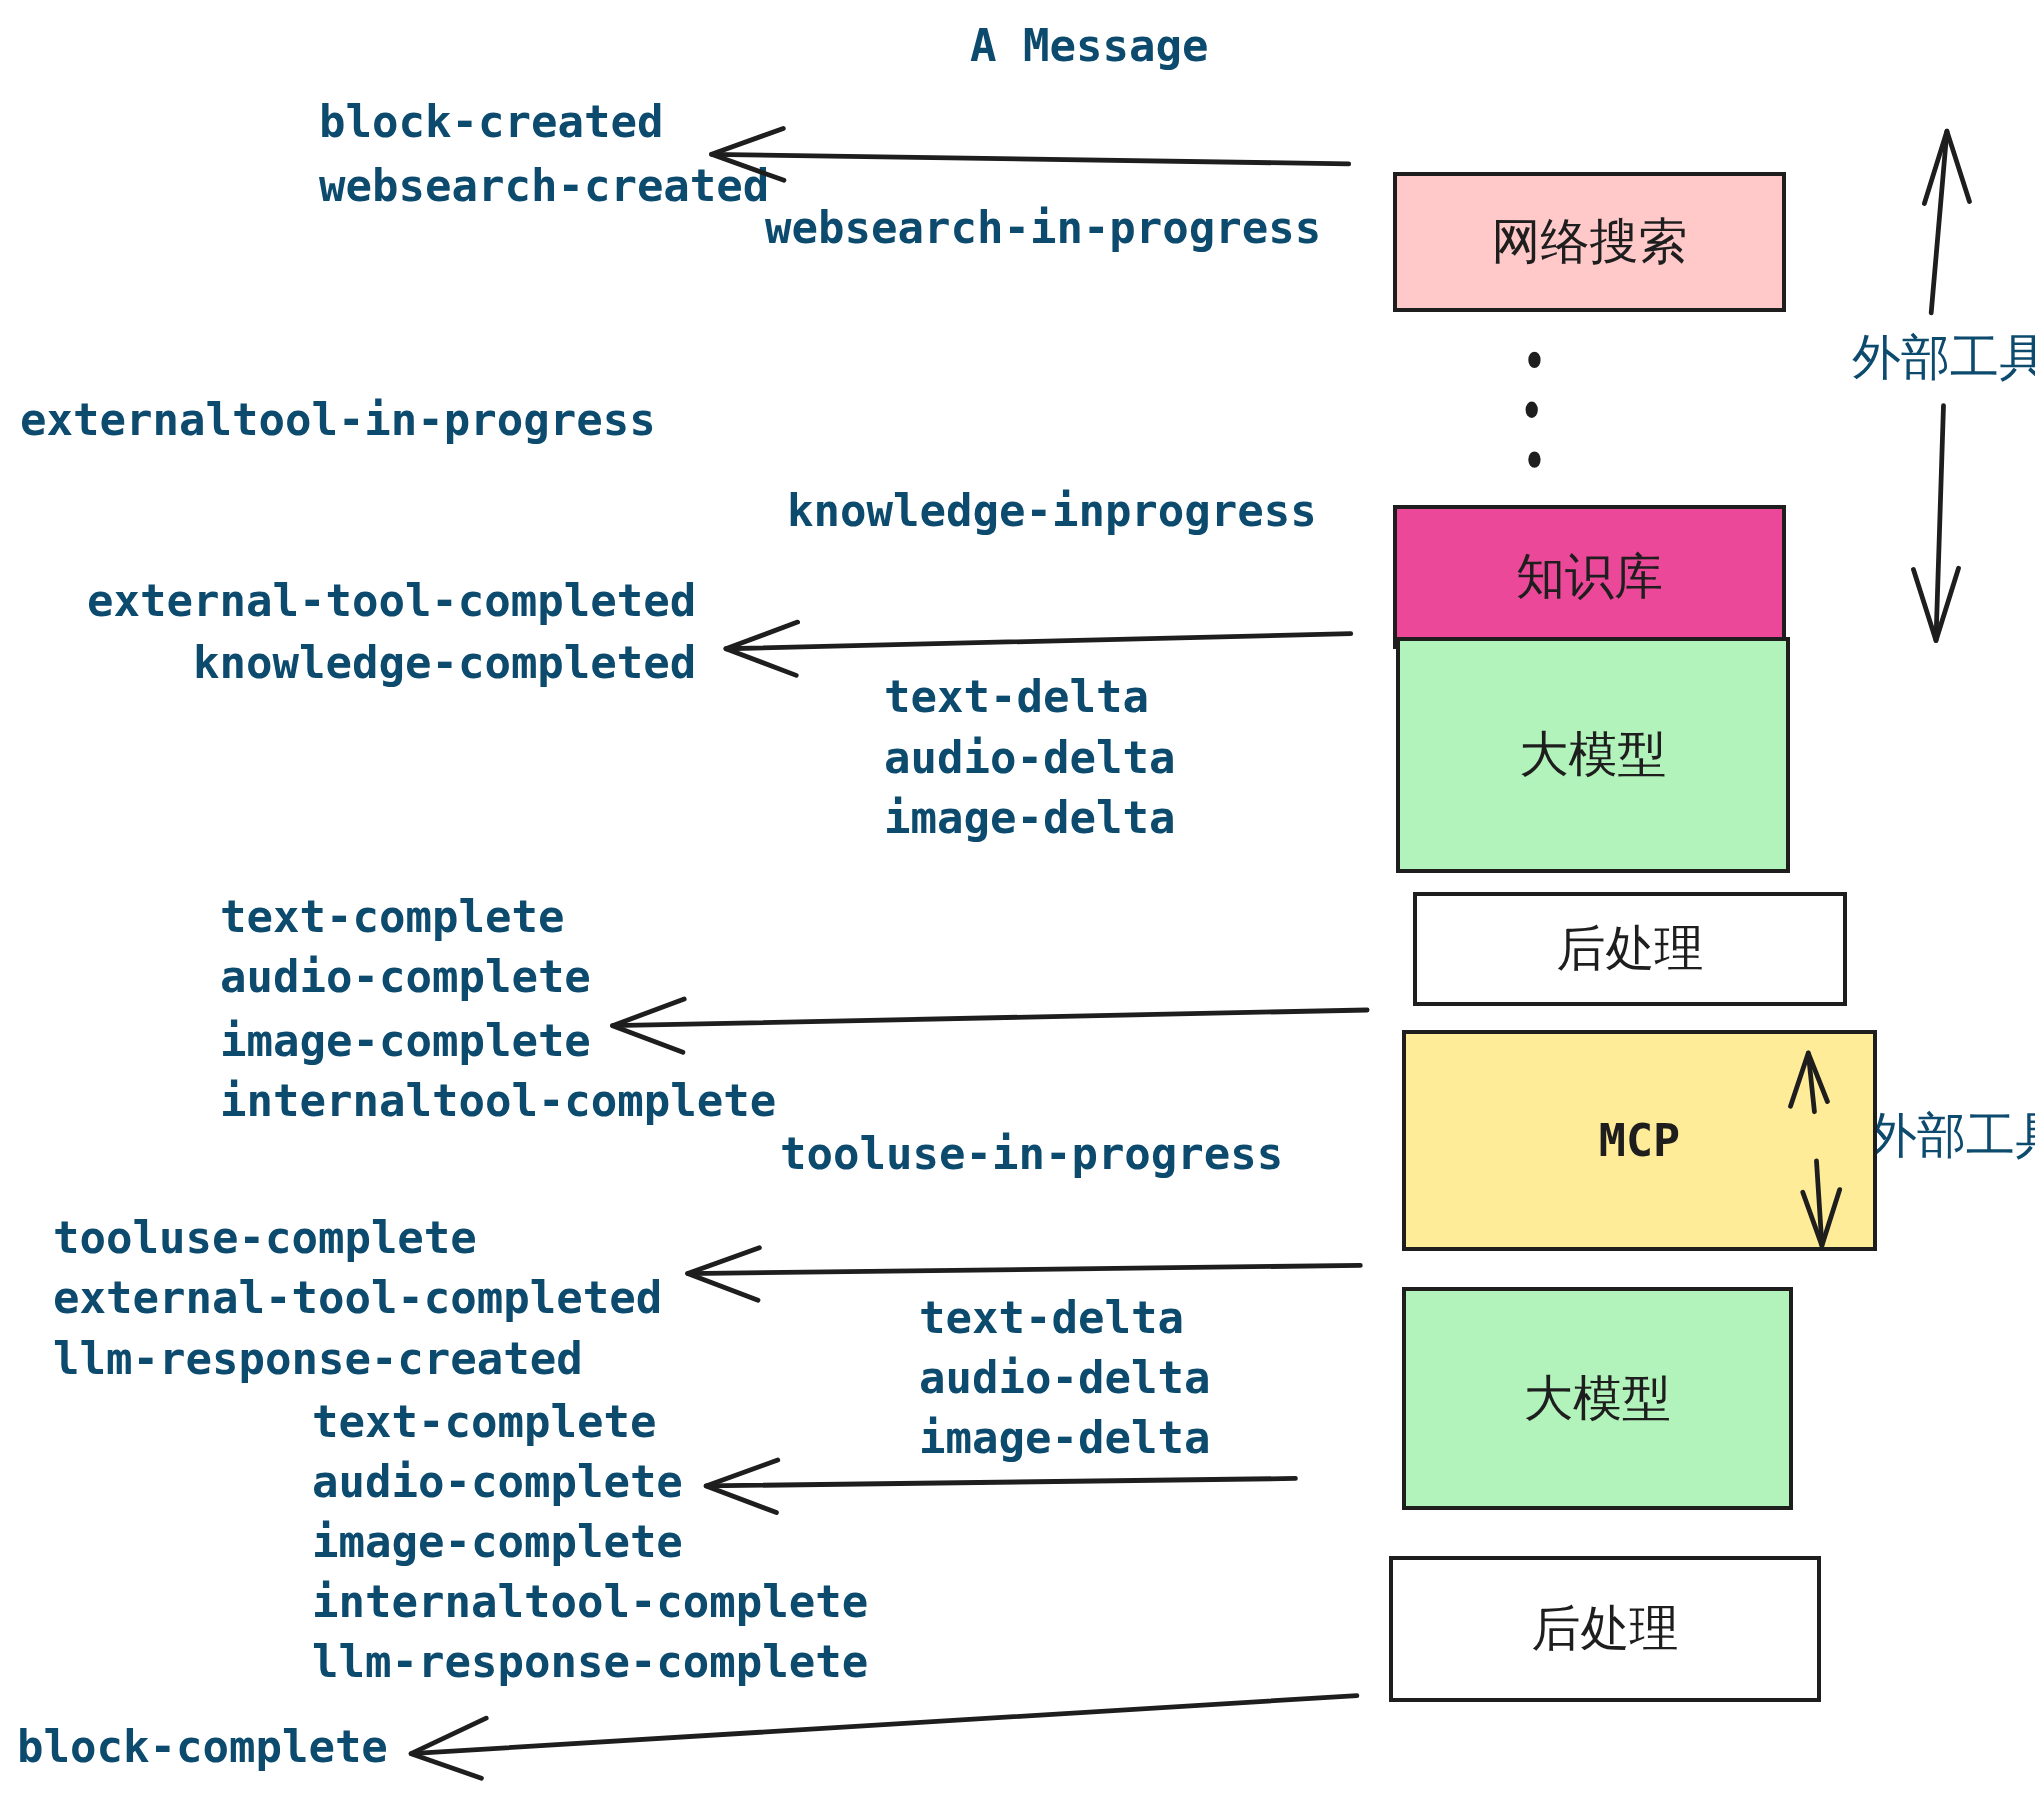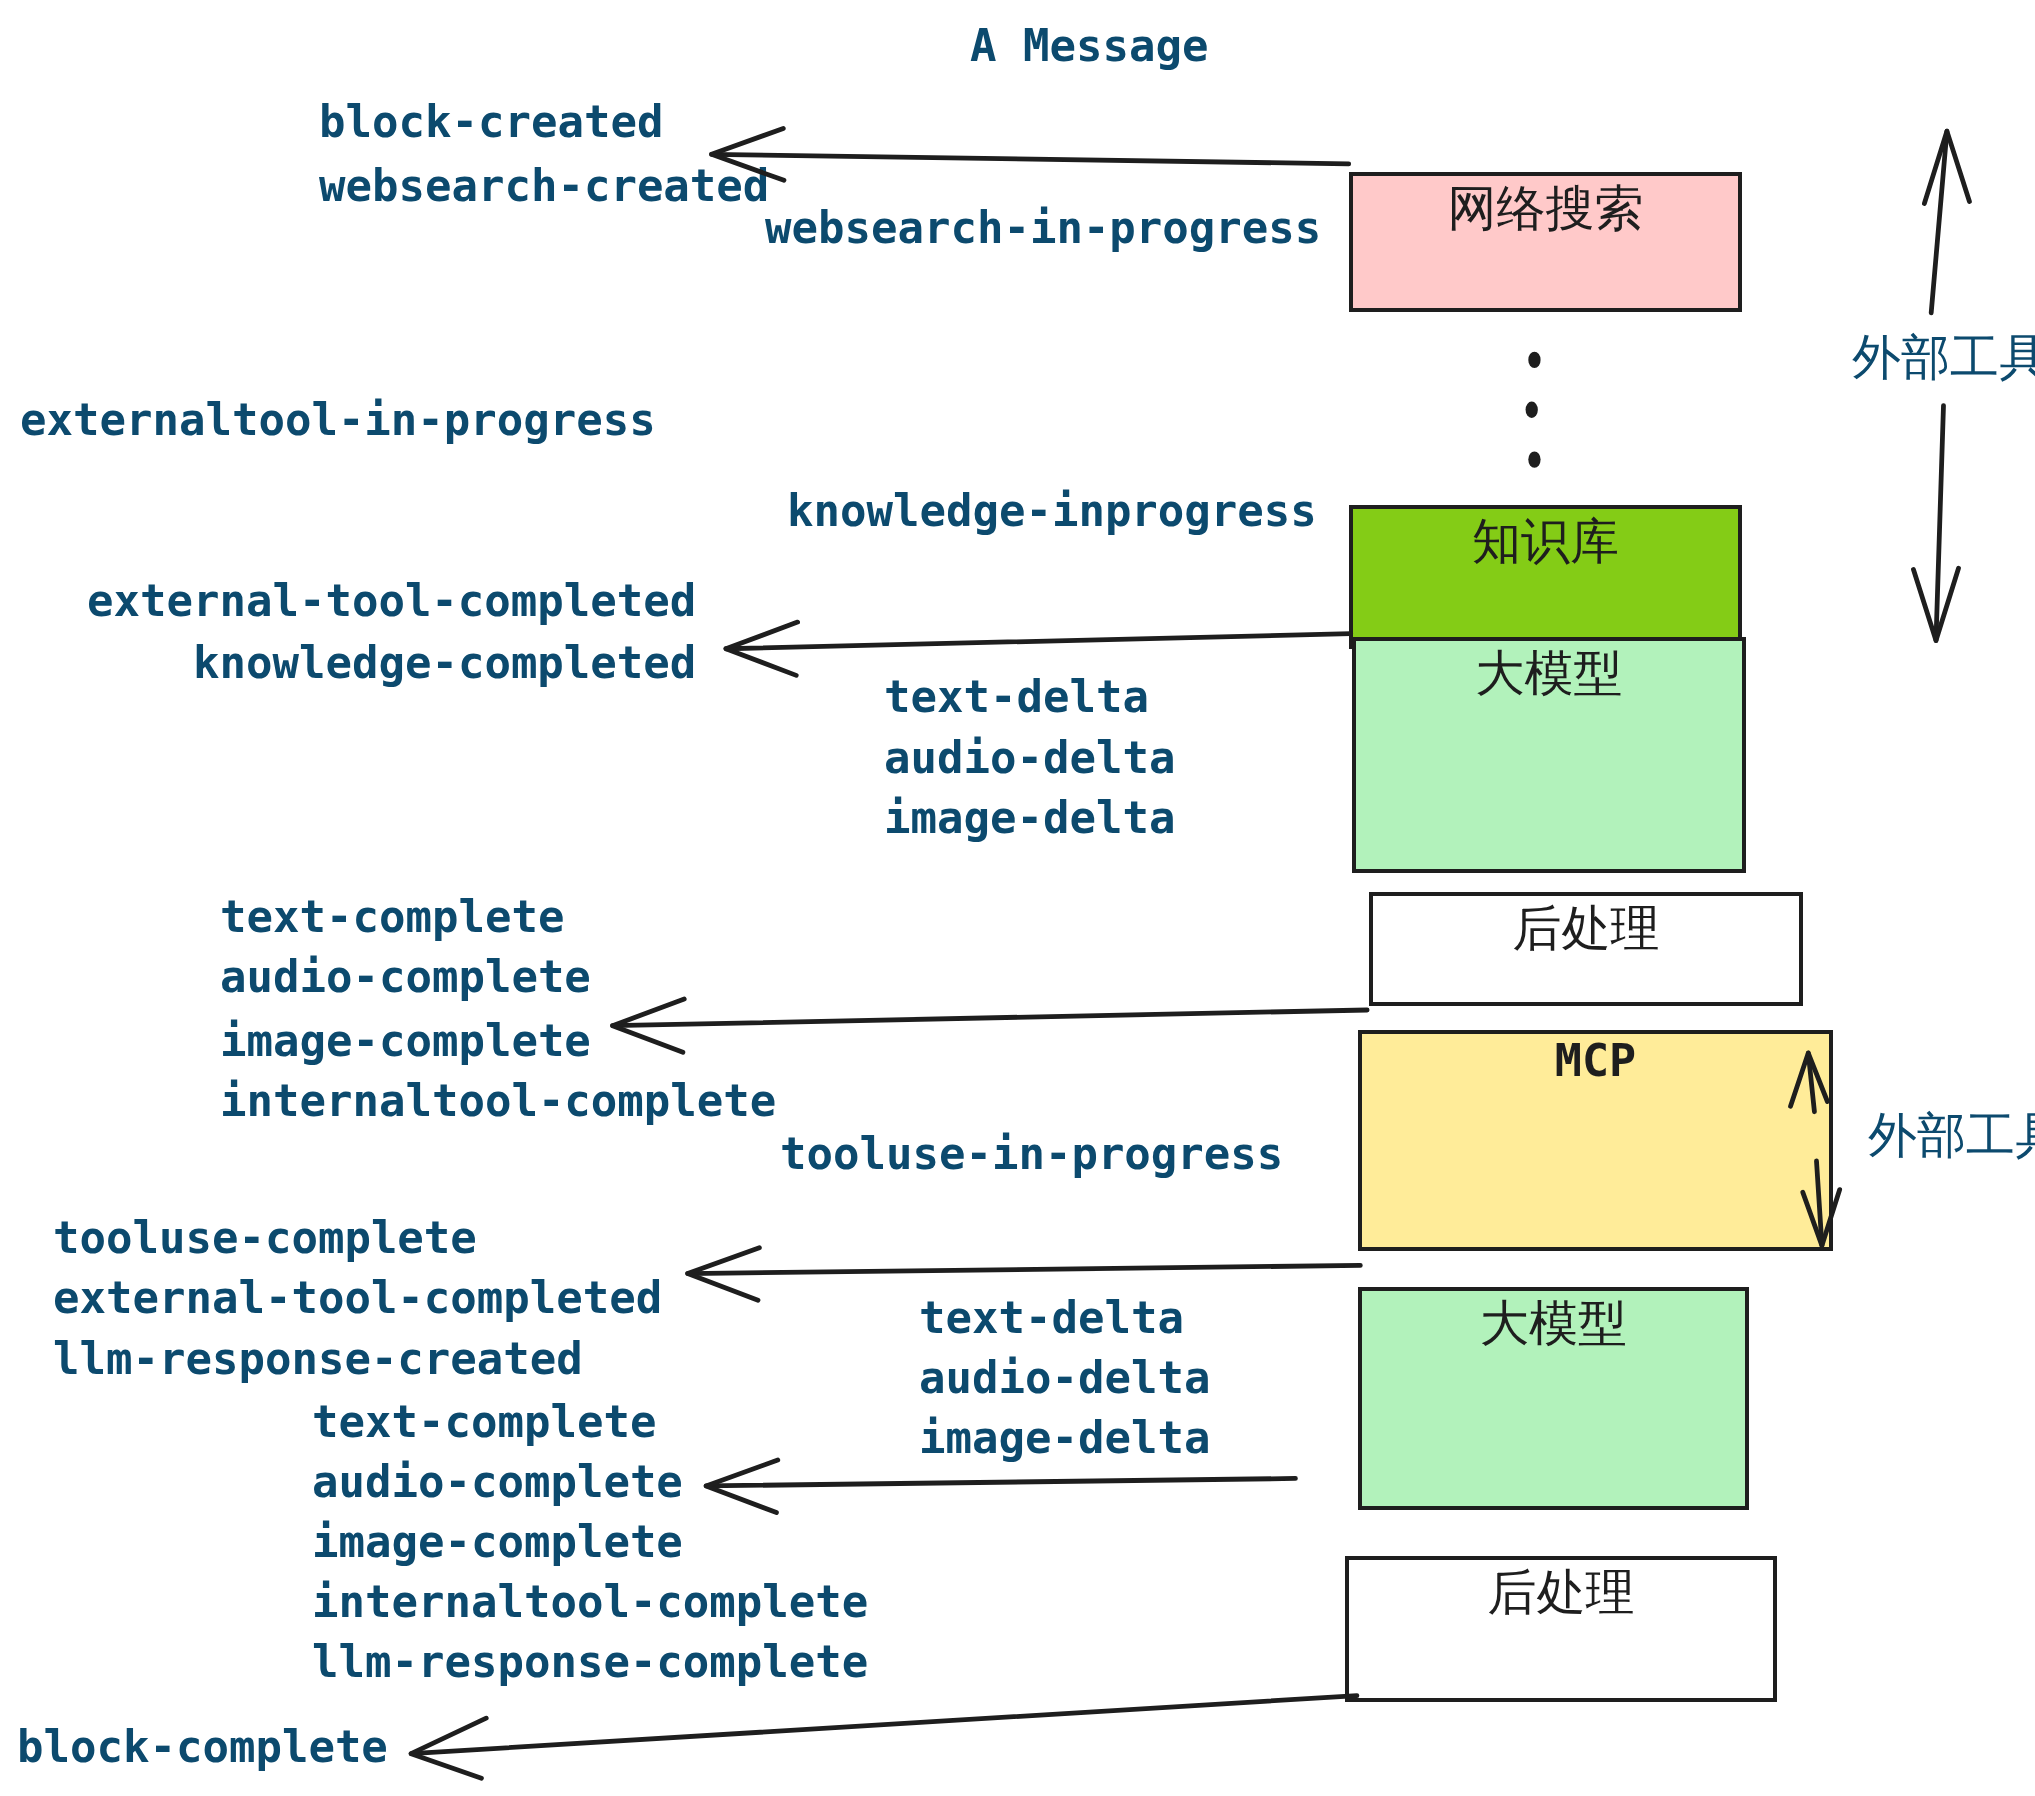--- a/index.html
+++ b/index.html
@@ -27,26 +27,27 @@
     font-family:"DejaVu Sans","Liberation Sans",sans-serif;
     font-weight:400;
     font-size:49px;
     margin-left:43px;
   }
   .box{
     position:absolute;
     box-sizing:border-box;
     border:4.8px solid #1e1e1e;
     display:flex;
-    align-items:flex-start;
+    align-items:center;
     justify-content:center;
     font-family:"DejaVu Sans","Liberation Sans",sans-serif;
     font-size:49px;
     color:#1e1e1e;
     white-space:nowrap;
+    margin-left:44px;
   }
   .box.mcp-text{
     font:bold 45px "DejaVu Sans Mono", monospace;
   }
   svg.overlay{
     position:absolute;
     left:0;top:0;
     width:2035px;height:1796px;
     pointer-events:none;
   }
@@ -101,21 +102,21 @@
 
   <div class="lbl" style="left:17px;top:1747px">block-complete</div>
 
   <div class="lbl cjk" style="left:1809px;top:357px">外部工具</div>
   <div class="lbl cjk" style="left:1825px;top:1135px">外部工具</div>
 
   <div class="box" style="left:1349px;top:172px;width:393px;height:140px;background:#ffc9c9">
     <span>网络搜索</span>
   </div>
 
-  <div class="box" style="left:1349px;top:505px;width:393px;height:144px;background:#84cc16">
+  <div class="box" style="left:1349px;top:505px;width:393px;height:144px;background:#ec4899">
     <span>知识库</span>
   </div>
 
   <div class="box" style="left:1352px;top:637px;width:394px;height:236px;background:#b2f2bb">
     <span>大模型</span>
   </div>
 
   <div class="box" style="left:1369px;top:892px;width:434px;height:114px;background:#ffffff">
     <span>后处理</span>
   </div>

